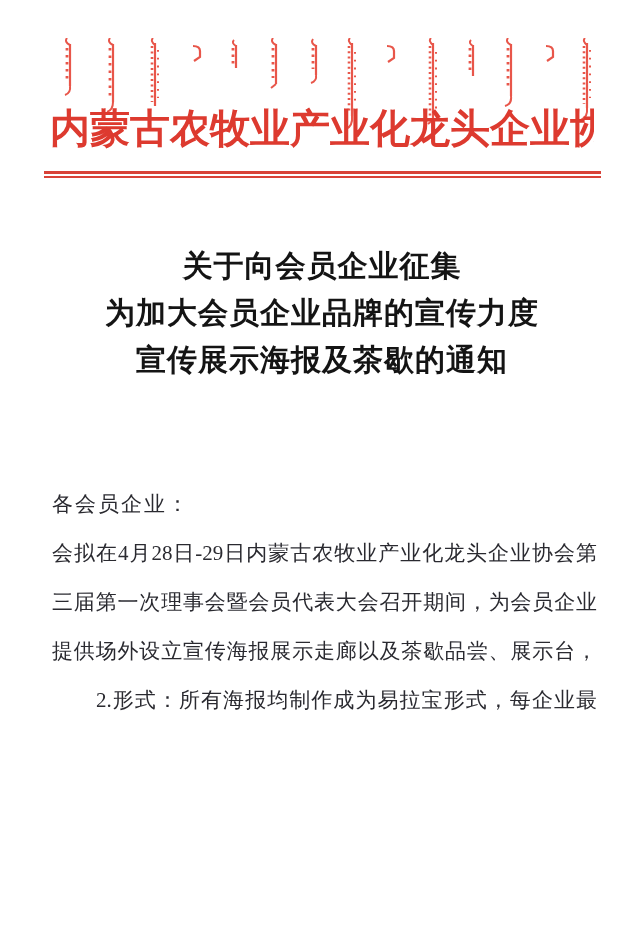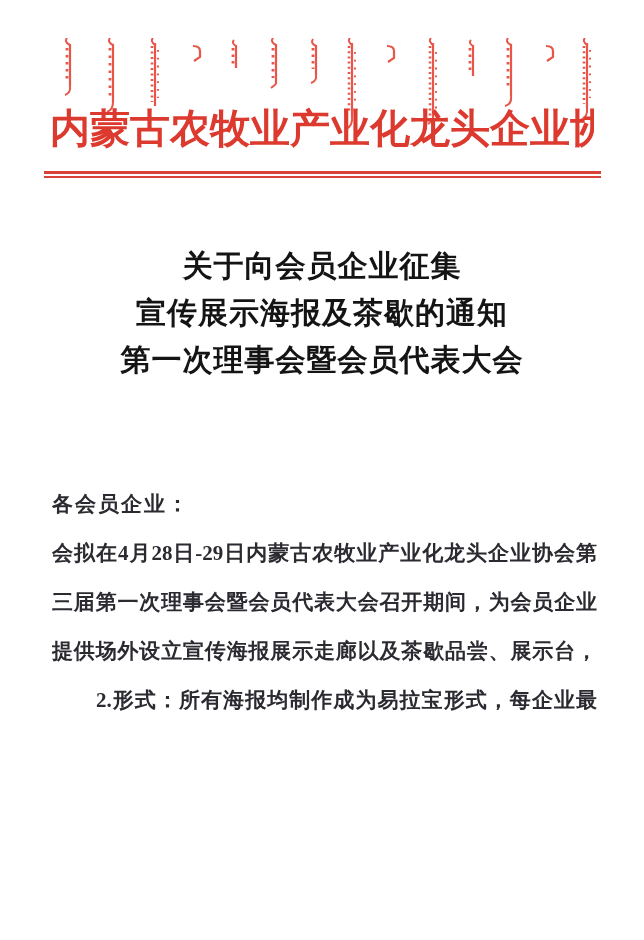--- a/index.html
+++ b/index.html
@@ -38,21 +38,20 @@
     letter-spacing:1px;
   }
   
   .body-block{
     position:absolute;left:52px;top:480px;width:545px;
     color:#2a2a30;font-size:21px;
   }
   .bline{
     height:49px;line-height:49px;white-space:nowrap;overflow:hidden;
     letter-spacing:2px;
-    font-weight:bold;
   }
   .bline.j{
     text-align:justify;text-align-last:justify;letter-spacing:0;
   }
   .bline.ind{text-indent:44px;}
 </style>
 </head>
 <body>
 
 <div class="page">
@@ -149,22 +148,22 @@
       <path d="M5,68 Q6,77 -1,80" stroke-width="2"></path>
     </g>
   </svg>
 
   <div class="org-name">内蒙古农牧业产业化龙头企业协会</div>
 
   <div class="header-rule"></div>
 
   <div class="title-block">
     <div class="title-line">关于向会员企业征集</div>
+    <div class="title-line">为加大会员企业品牌的宣传力度</div>
     <div class="title-line">宣传展示海报及茶歇的通知</div>
-    <div class="title-line">第一次理事会暨会员代表大会</div>
   </div>
 
   <div class="body-block">
     <div class="bline">各会员企业：</div>
     <div class="bline j">会拟在4月28日-29日内蒙古农牧业产业化龙头企业协会第</div>
     <div class="bline j">三届第一次理事会暨会员代表大会召开期间，为会员企业</div>
     <div class="bline j">提供场外设立宣传海报展示走廊以及茶歇品尝、展示台，</div>
     <div class="bline j ind">2.形式：所有海报均制作成为易拉宝形式，每企业最</div>
   </div>
 

